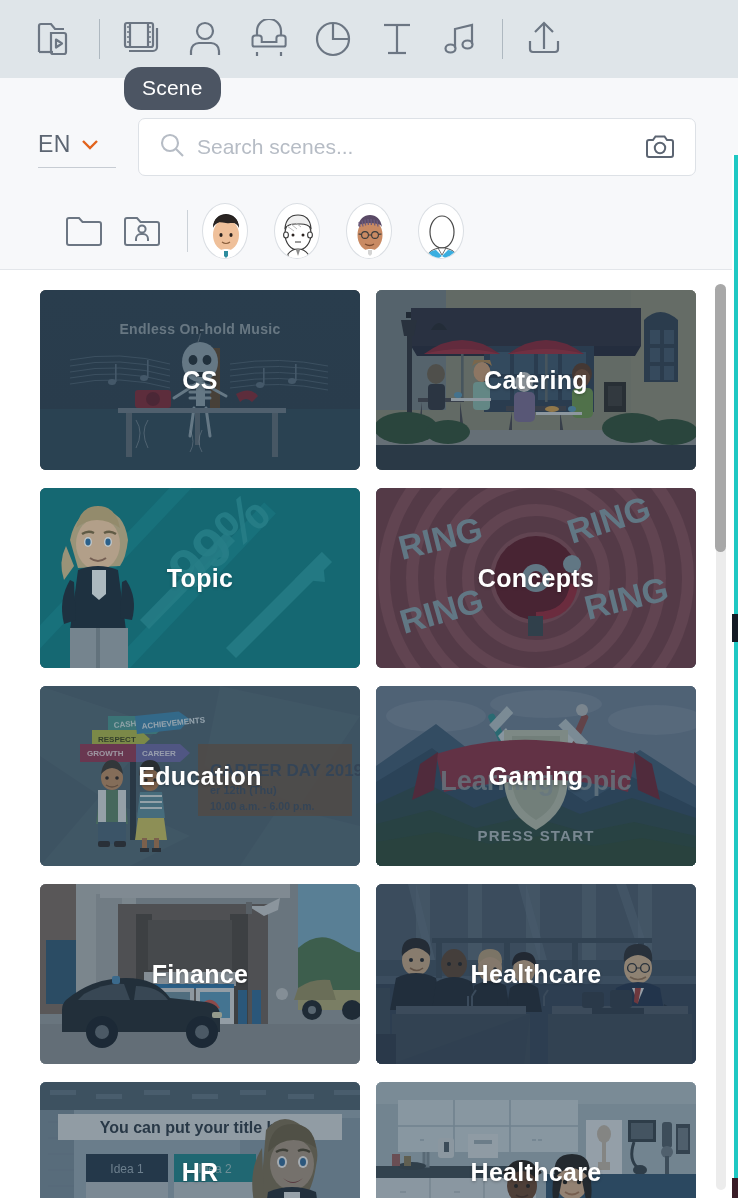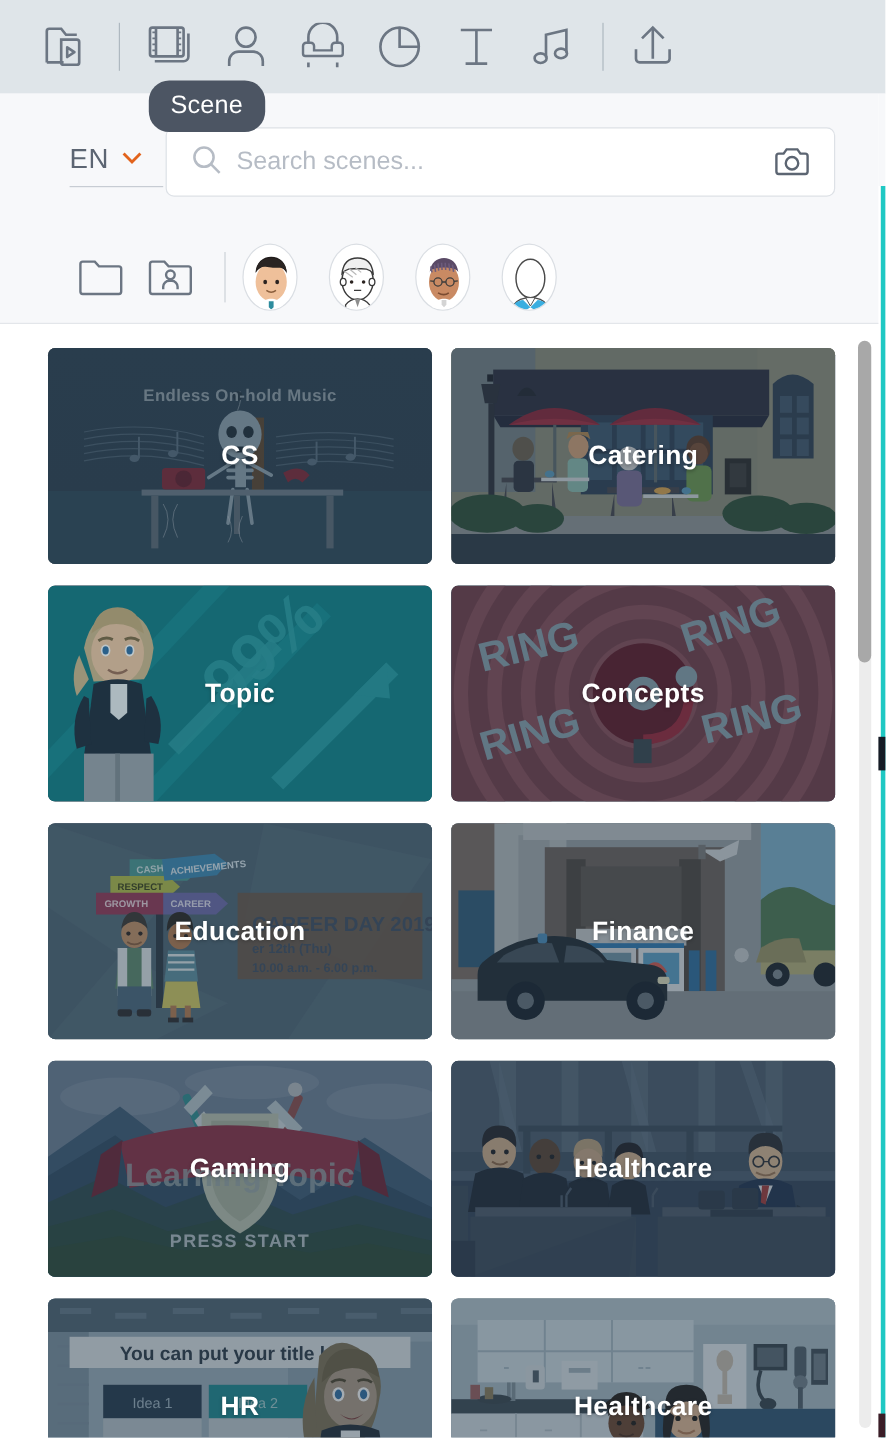--- a/index.html
+++ b/index.html
@@ -49,23 +49,23 @@
   }
 
   
   .panel {
     position: absolute; top: 78px; left: 0;
     width: 732px; height: 192px;
     background: #f7f8fa;
     border-bottom: 1px solid #e3e6ea;
   }
   .search-row {
-    position: absolute; top: 28px; left: 0;
+    position: absolute; top: 40px; left: 0;
     width: 732px; height: 63px;
-    display: flex; align-items: center; padding-left: 20px;
+    display: flex; align-items: center;
   }
   .lang {
     margin-left: 38px;
     display: flex; align-items: center; gap: 9px;
     border-bottom: 1px solid #c7ccd3;
     padding-bottom: 9px;
     width: 78px;
     cursor: pointer;
   }
   .lang-label { font-size: 23px; color: #5c6572; letter-spacing: .5px; }
@@ -138,21 +138,21 @@
     overflow: hidden;
     cursor: pointer;
     background: #2a3d4d;
   }
   .card .art { position: absolute; inset: 0; }
   .card .overlay { position: absolute; inset: 0; background: rgba(38,56,70,.42); }
   .card-label {
     position: absolute; inset: 0;
     display: flex; align-items: center; justify-content: center;
     color: #fff;
-    font-size: 22px;
+    font-size: 25px;
     font-weight: bold;
     letter-spacing: .3px;
     text-shadow: 0 1px 3px rgba(0,0,0,.28);
     z-index: 5;
   }
 
   
   .scroll-track {
     position: absolute; right: 12px; top: 284px;
     width: 10px; height: 906px;
@@ -628,20 +628,56 @@
               <rect x="112" y="162" width="9" height="4" fill="#2c2c30"></rect>
             </g>
             <rect x="158" y="58" width="154" height="72" fill="#6d5a4c" opacity=".92"></rect>
             <text x="170" y="90" font-family="Liberation Sans" font-size="17" font-weight="bold" fill="#3f4f63">CAREER DAY 2019</text>
             <text x="170" y="108" font-family="Liberation Sans" font-size="11" font-weight="bold" fill="#3f4f63">er 12th (Thu)</text>
             <text x="170" y="124" font-family="Liberation Sans" font-size="10.5" font-weight="bold" fill="#3f4f63">10.00 a.m. - 6.00 p.m.</text>
           </svg>
         </div>
         <div class="overlay"></div>
         <div class="card-label">Education</div>
+      </div>
+
+      <div class="card">
+        <div class="art">
+          <svg class="fill" viewBox="0 0 320 180" preserveAspectRatio="none">
+            <rect width="320" height="180" fill="#6d8198"></rect>
+            <g fill="#7d90a5" opacity=".8">
+              <ellipse cx="60" cy="30" rx="50" ry="16"></ellipse>
+                <ellipse cx="170" cy="18" rx="56" ry="14"></ellipse>
+              <ellipse cx="280" cy="34" rx="48" ry="15"></ellipse>
+            </g>
+            <path d="M0 80l60 -42 54 42 40 -26 62 40 48 -30 56 36v140H0z" fill="#3d5c78"></path>
+            <path d="M0 96l56 -34 52 40 44 -24 58 38 44 -26 66 32v118H0z" fill="#2f4c66"></path>
+            <path d="M0 118l48 -22 50 26 50 -18 56 24 52 -16 64 20v48H0z" fill="#2c4a50"></path>
+            <path d="M0 138l54 -14 46 18 52 -12 56 16 50 -10 62 14v30H0z" fill="#2a4a42"></path>
+            <path d="M0 156l60 -10 54 12 50 -8 54 10 48 -8 54 10v18H0z" fill="#2b4b3a"></path>
+            <g>
+              <rect x="122" y="26" width="7" height="54" rx="3" fill="#2d8f93" transform="rotate(-24 125 53)"></rect>
+              <path d="M112 34l24 -10 3 9 -24 10z" fill="#b9c8cf" transform="rotate(-24 124 34)"></path>
+              <path d="M130 42l36 52 -12 8 -32 -52z" fill="#cfd9de"></path>
+              <rect x="196" y="26" width="7" height="52" rx="3" fill="#8d4c4c" transform="rotate(24 199 52)"></rect>
+              <circle cx="206" cy="24" r="6" fill="#b7bec3"></circle>
+              <path d="M186 38l30 12 -4 9 -30 -12z" fill="#b9c8cf" transform="rotate(24 200 44)"></path>
+              <path d="M190 46l-38 52 12 8 34 -52z" fill="#cfd9de"></path>
+            </g>
+            <path d="M128 44h64v48q0 34 -32 52 -32 -18 -32 -52z" fill="#bcc5b4"></path>
+            <path d="M136 50h48v42q0 28 -24 42 -24 -14 -24 -42z" fill="#a9b4a0"></path>
+            <path d="M60 68q50 -16 100 -14t100 14l-8 38q-46 -14 -92 -12t-92 12z" fill="#8e3046"></path>
+            <path d="M44 78l18 -12 -4 38 -22 10z" fill="#6f2336"></path>
+            <path d="M276 78l-18 -12 4 38 22 10z" fill="#6f2336"></path>
+            <text x="160" y="104" text-anchor="middle" font-family="Liberation Sans" font-size="27" font-weight="bold" fill="#96a6aa" opacity=".8">Learning Topic</text>
+            <text x="160" y="155" text-anchor="middle" font-family="Liberation Sans" font-size="15" font-weight="bold" fill="#b4c2c8" letter-spacing="1.2">PRESS START</text>
+          </svg>
+        </div>
+        <div class="overlay"></div>
+        <div class="card-label">Gaming</div>
       </div>
 
       <div class="card">
         <div class="art">
           <svg class="fill" viewBox="0 0 320 180" preserveAspectRatio="none">
             <rect width="320" height="180" fill="#9aa3a8"></rect>
             <rect x="258" y="0" width="62" height="110" fill="#7fb4cf"></rect>
             <path d="M258 64q20 -18 40 -6t22 10v42h-62z" fill="#4f7a54"></path>
             <rect x="258" y="106" width="62" height="20" fill="#b7b27a"></rect>
             <rect x="0" y="0" width="46" height="130" fill="#7e6f67"></rect>
@@ -686,56 +722,20 @@
             <circle cx="242" cy="110" r="6" fill="#c9ced1"></circle>
           </svg>
         </div>
         <div class="overlay"></div>
         <div class="card-label">Finance</div>
       </div>
 
       <div class="card">
         <div class="art">
           <svg class="fill" viewBox="0 0 320 180" preserveAspectRatio="none">
-            <rect width="320" height="180" fill="#6d8198"></rect>
-            <g fill="#7d90a5" opacity=".8">
-              <ellipse cx="60" cy="30" rx="50" ry="16"></ellipse>
-                <ellipse cx="170" cy="18" rx="56" ry="14"></ellipse>
-              <ellipse cx="280" cy="34" rx="48" ry="15"></ellipse>
-            </g>
-            <path d="M0 80l60 -42 54 42 40 -26 62 40 48 -30 56 36v140H0z" fill="#3d5c78"></path>
-            <path d="M0 96l56 -34 52 40 44 -24 58 38 44 -26 66 32v118H0z" fill="#2f4c66"></path>
-            <path d="M0 118l48 -22 50 26 50 -18 56 24 52 -16 64 20v48H0z" fill="#2c4a50"></path>
-            <path d="M0 138l54 -14 46 18 52 -12 56 16 50 -10 62 14v30H0z" fill="#2a4a42"></path>
-            <path d="M0 156l60 -10 54 12 50 -8 54 10 48 -8 54 10v18H0z" fill="#2b4b3a"></path>
-            <g>
-              <rect x="122" y="26" width="7" height="54" rx="3" fill="#2d8f93" transform="rotate(-24 125 53)"></rect>
-              <path d="M112 34l24 -10 3 9 -24 10z" fill="#b9c8cf" transform="rotate(-24 124 34)"></path>
-              <path d="M130 42l36 52 -12 8 -32 -52z" fill="#cfd9de"></path>
-              <rect x="196" y="26" width="7" height="52" rx="3" fill="#8d4c4c" transform="rotate(24 199 52)"></rect>
-              <circle cx="206" cy="24" r="6" fill="#b7bec3"></circle>
-              <path d="M186 38l30 12 -4 9 -30 -12z" fill="#b9c8cf" transform="rotate(24 200 44)"></path>
-              <path d="M190 46l-38 52 12 8 34 -52z" fill="#cfd9de"></path>
-            </g>
-            <path d="M128 44h64v48q0 34 -32 52 -32 -18 -32 -52z" fill="#bcc5b4"></path>
-            <path d="M136 50h48v42q0 28 -24 42 -24 -14 -24 -42z" fill="#a9b4a0"></path>
-            <path d="M60 68q50 -16 100 -14t100 14l-8 38q-46 -14 -92 -12t-92 12z" fill="#8e3046"></path>
-            <path d="M44 78l18 -12 -4 38 -22 10z" fill="#6f2336"></path>
-            <path d="M276 78l-18 -12 4 38 22 10z" fill="#6f2336"></path>
-            <text x="160" y="104" text-anchor="middle" font-family="Liberation Sans" font-size="27" font-weight="bold" fill="#96a6aa" opacity=".8">Learning Topic</text>
-            <text x="160" y="155" text-anchor="middle" font-family="Liberation Sans" font-size="15" font-weight="bold" fill="#b4c2c8" letter-spacing="1.2">PRESS START</text>
-          </svg>
-        </div>
-        <div class="overlay"></div>
-        <div class="card-label">Gaming</div>
-      </div>
-
-      <div class="card">
-        <div class="art">
-          <svg class="fill" viewBox="0 0 320 180" preserveAspectRatio="none">
             <rect width="320" height="180" fill="#4a5c6e"></rect>
             <g fill="#586b7d">
               <rect x="40" y="0" width="14" height="80"></rect>
                 <rect x="92" y="0" width="14" height="80"></rect>
               <rect x="150" y="0" width="14" height="80"></rect>
                 <rect x="206" y="0" width="14" height="80"></rect>
               <rect x="262" y="0" width="14" height="80"></rect>
             </g>
             <g fill="#62768a" opacity=".55">
               <path d="M40 0l20 80h-8L32 0zM150 0l22 80h-8L142 0zM250 0l28 82h-10L240 0z"></path>

